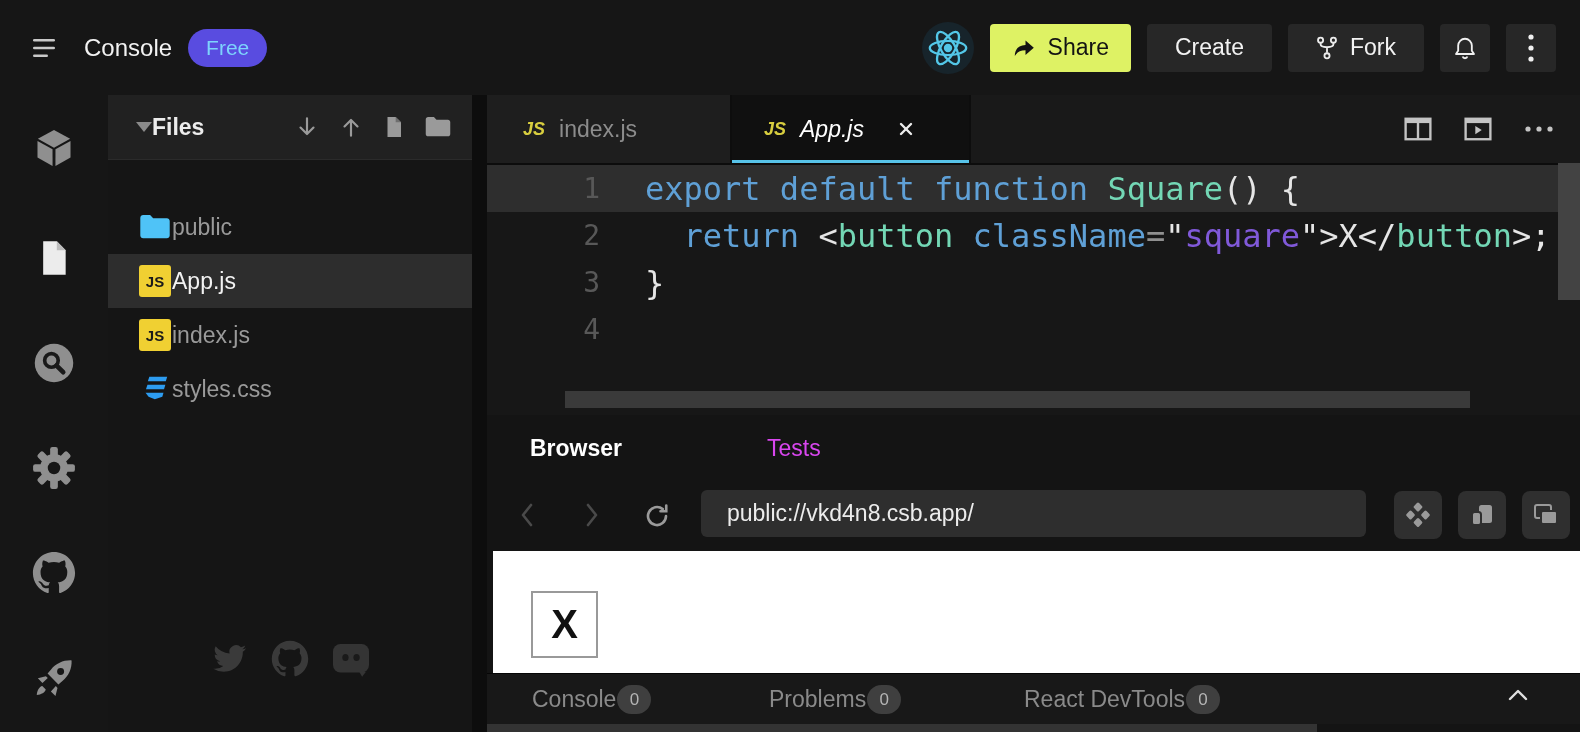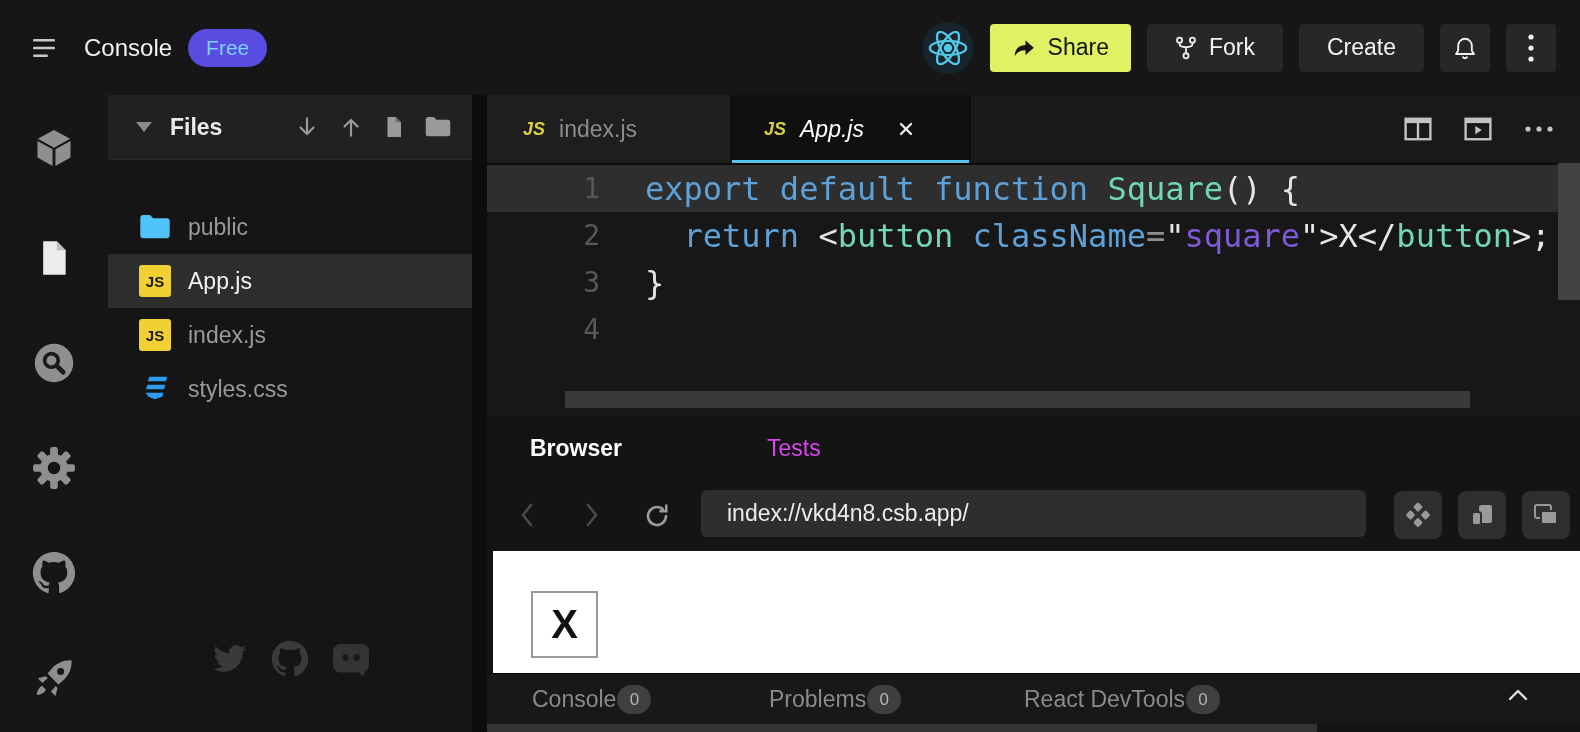--- a/index.html
+++ b/index.html
@@ -22,28 +22,28 @@
   .btn-square{width:50px;padding:0;background:#272727;}
   
   #rail{position:absolute;left:0;top:95px;width:108px;height:637px;background:#161616;border-right:1px solid #222;}
   .rail-icon{position:absolute;left:50%;transform:translateX(-50%);width:46px;height:46px;
              display:flex;align-items:center;justify-content:center;cursor:pointer;}
   
   #explorer{position:absolute;left:108px;top:95px;width:364px;height:637px;background:#151515;}
   .sec-header{height:64px;background:#212121;border-bottom:1px solid #2b2b2b;display:flex;align-items:center;}
   .tri-down{width:0;height:0;border-left:8px solid transparent;border-right:8px solid transparent;
             border-top:10px solid #8a8a8a;margin-left:28px;}
-  .sec-title{margin-left:18px;font-size:23px;font-weight:600;color:#ececec;}
+  .sec-title{font-size:23px;font-weight:600;color:#ececec;}
   .hdr-icons{margin-left:auto;margin-right:20px;display:flex;align-items:center;gap:18px;}
   .hdr-icons>div{cursor:pointer;}
   #file-list{margin-top:40px;}
   .file-row{height:54px;display:flex;align-items:center;padding-left:30px;cursor:pointer;}
   .file-row.selected{background:#2d2d2d;}
   .file-row .f-icon{width:34px;height:34px;display:flex;align-items:center;justify-content:center;}
-  .file-row .f-label{margin-left:16px;font-size:23px;color:#9a9a9a;}
+  .file-row .f-label{font-size:23px;color:#9a9a9a;}
   .file-row.selected .f-label{color:#f2f2f2;}
   .js-badge{width:32px;height:32px;background:var(--js-yellow,#f0d032);color:#1a1a1a;border-radius:3px;
             font-weight:700;font-size:15px;display:flex;align-items:center;justify-content:center;}
   #deps-header{position:absolute;left:0;top:450px;width:364px;height:66px;background:#151515;
                border-top:1px solid #2b2b2b;border-bottom:1px solid #2b2b2b;display:flex;align-items:center;cursor:pointer;}
   #social{position:absolute;left:0;top:545px;width:364px;display:flex;justify-content:center;gap:22px;align-items:center;}
   #social>div{cursor:pointer;}
   
   #gutter{position:absolute;left:472px;top:95px;width:15px;height:637px;background:#0d0d0d;cursor:col-resize;}
   
@@ -131,33 +131,33 @@
           </svg>
       </div>
       <div class="tb-btn btn-share">
         <span>
           <svg width="25" height="22" viewBox="0 0 24 22">
               <path d="M13 3.5l8.3 7.2-8.3 7.2v-4.6C7.3 13.4 4.6 15.4 2.3 19c0-7 3.8-10.5 10.7-11V3.5z" fill="#131313"></path>
             </svg>
         </span>
         <span>Share</span>
       </div>
+      <div class="tb-btn btn-dark">
+        <span>Create</span>
+      </div>
       <div class="tb-btn btn-dark" style="gap:12px;">
         <span>
           <svg width="22" height="26" viewBox="0 0 24 27" fill="none" stroke="#ececec" stroke-width="2">
               <circle cx="5" cy="5" r="2.8"></circle>
               <circle cx="19" cy="5" r="2.8"></circle>
               <circle cx="12" cy="22" r="2.8"></circle>
               <path d="M5 8v1.5c0 4.2 14 4.2 14 0V8M12 13.2v5.6"></path>
             </svg>
         </span>
         <span>Fork</span>
-      </div>
-      <div class="tb-btn btn-dark">
-        <span>Create</span>
       </div>
       <div class="tb-btn btn-square">
         <span>
           <svg width="26" height="26" viewBox="0 0 24 24" fill="none" stroke="#f0f0f0" stroke-width="1.7" stroke-linejoin="round">
               <path d="M12 3.5a6.3 6.3 0 0 0-6.3 6.3v4.7l-2 3h16.6l-2-3V9.8A6.3 6.3 0 0 0 12 3.5z"></path>
               <path d="M9.8 19.8a2.3 2.3 0 0 0 4.4 0"></path>
             </svg>
         </span>
       </div>
       <div class="tb-btn btn-square">
@@ -424,21 +424,21 @@
         </span>
       </div>
       <div class="nav-ico" style="left:155px;top:20px">
         <span>
           <svg width="30" height="30" viewBox="0 0 24 24" fill="none" stroke="#9a9a9a" stroke-width="2.1" stroke-linecap="round">
               <path d="M19.2 12a7.2 7.2 0 1 1-2.6-5.5"></path>
               <path d="M19.4 3.6v4.6h-4.6"></path>
             </svg>
         </span>
       </div>
-      <div id="url-bar">index://vkd4n8.csb.app/</div>
+      <div id="url-bar">public://vkd4n8.csb.app/</div>
       <div class="url-btn" style="left:907px">
         <span>
           <svg width="26" height="26" viewBox="0 0 26 26">
               <g fill="#9a9a9a">
                 <rect x="9.5" y="1.5" width="7" height="7" rx="1.5" transform="rotate(45 13 5)"></rect>
                 <rect x="2" y="9.5" width="7" height="7" rx="1.5" transform="rotate(45 5.5 13)"></rect>
                 <rect x="17" y="9.5" width="7" height="7" rx="1.5" transform="rotate(45 20.5 13)"></rect>
                 <rect x="9.5" y="17" width="7" height="7" rx="1.5" transform="rotate(45 13 20.5)"></rect>
               </g>
             </svg>

